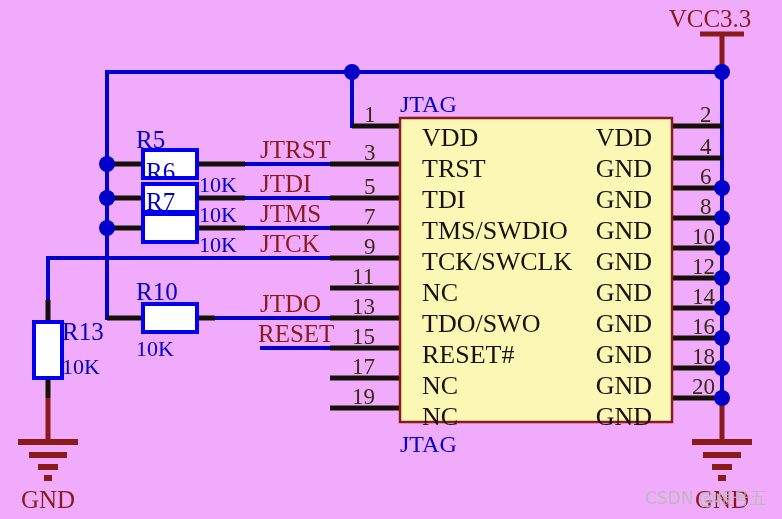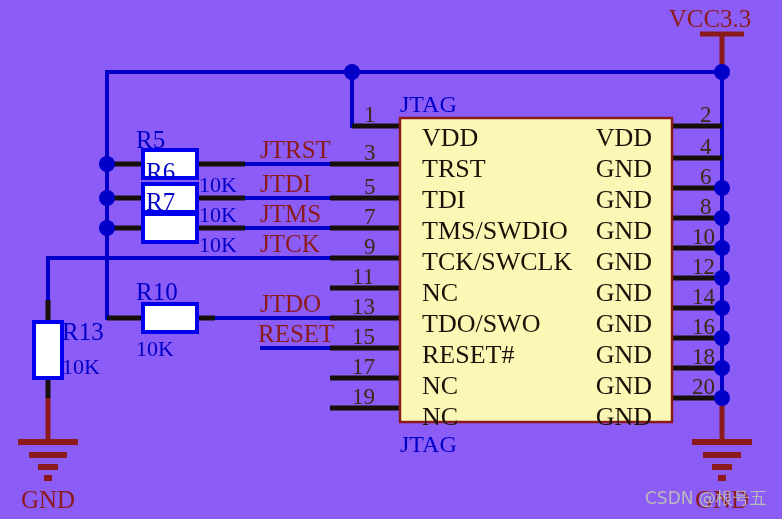--- a/index.html
+++ b/index.html
@@ -8,21 +8,21 @@
     padding: 0;
     background: #ffffff;
   }
   body {
     font-family: "Liberation Serif", serif;
   }
   #sheet {
     position: relative;
     width: 782px;
     height: 519px;
-    background: #8b5cf6;
+    background: #f0abfc;
     overflow: hidden;
   }
   #sheet svg {
     position: absolute;
     left: 0;
     top: 0;
   }
   text {
     font-family: "Liberation Serif", serif;
     dominant-baseline: alphabetic;

